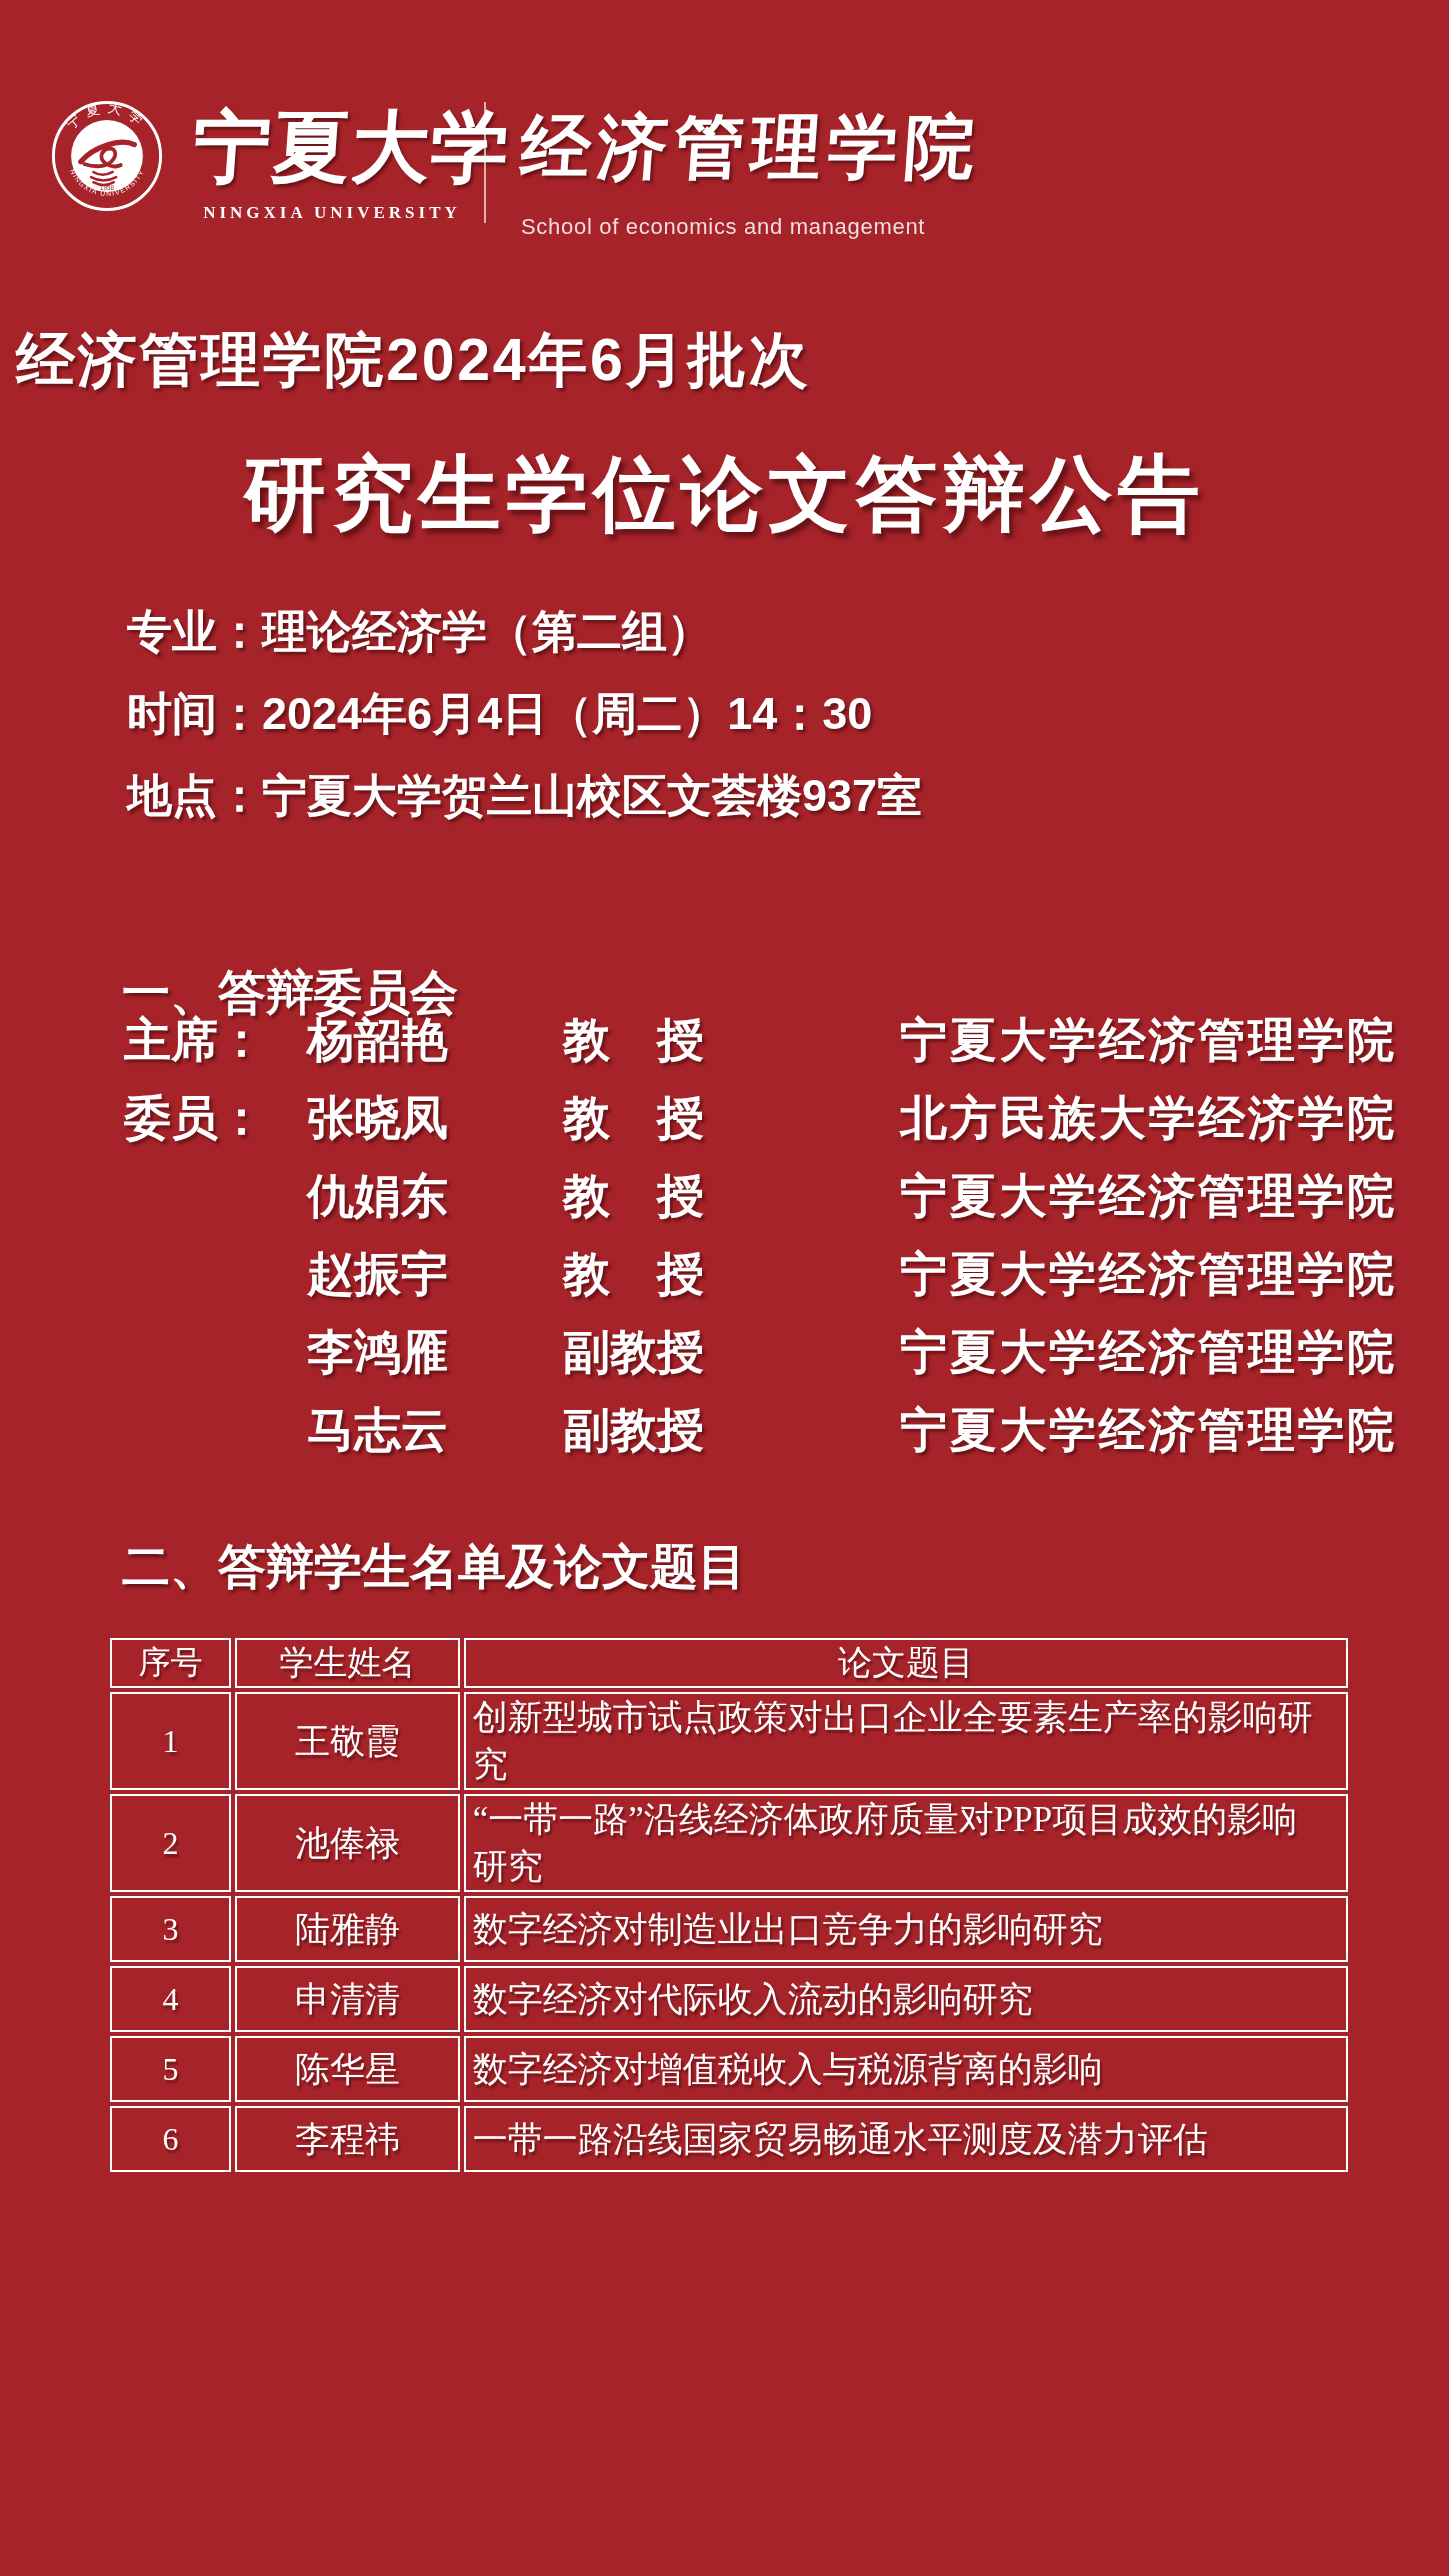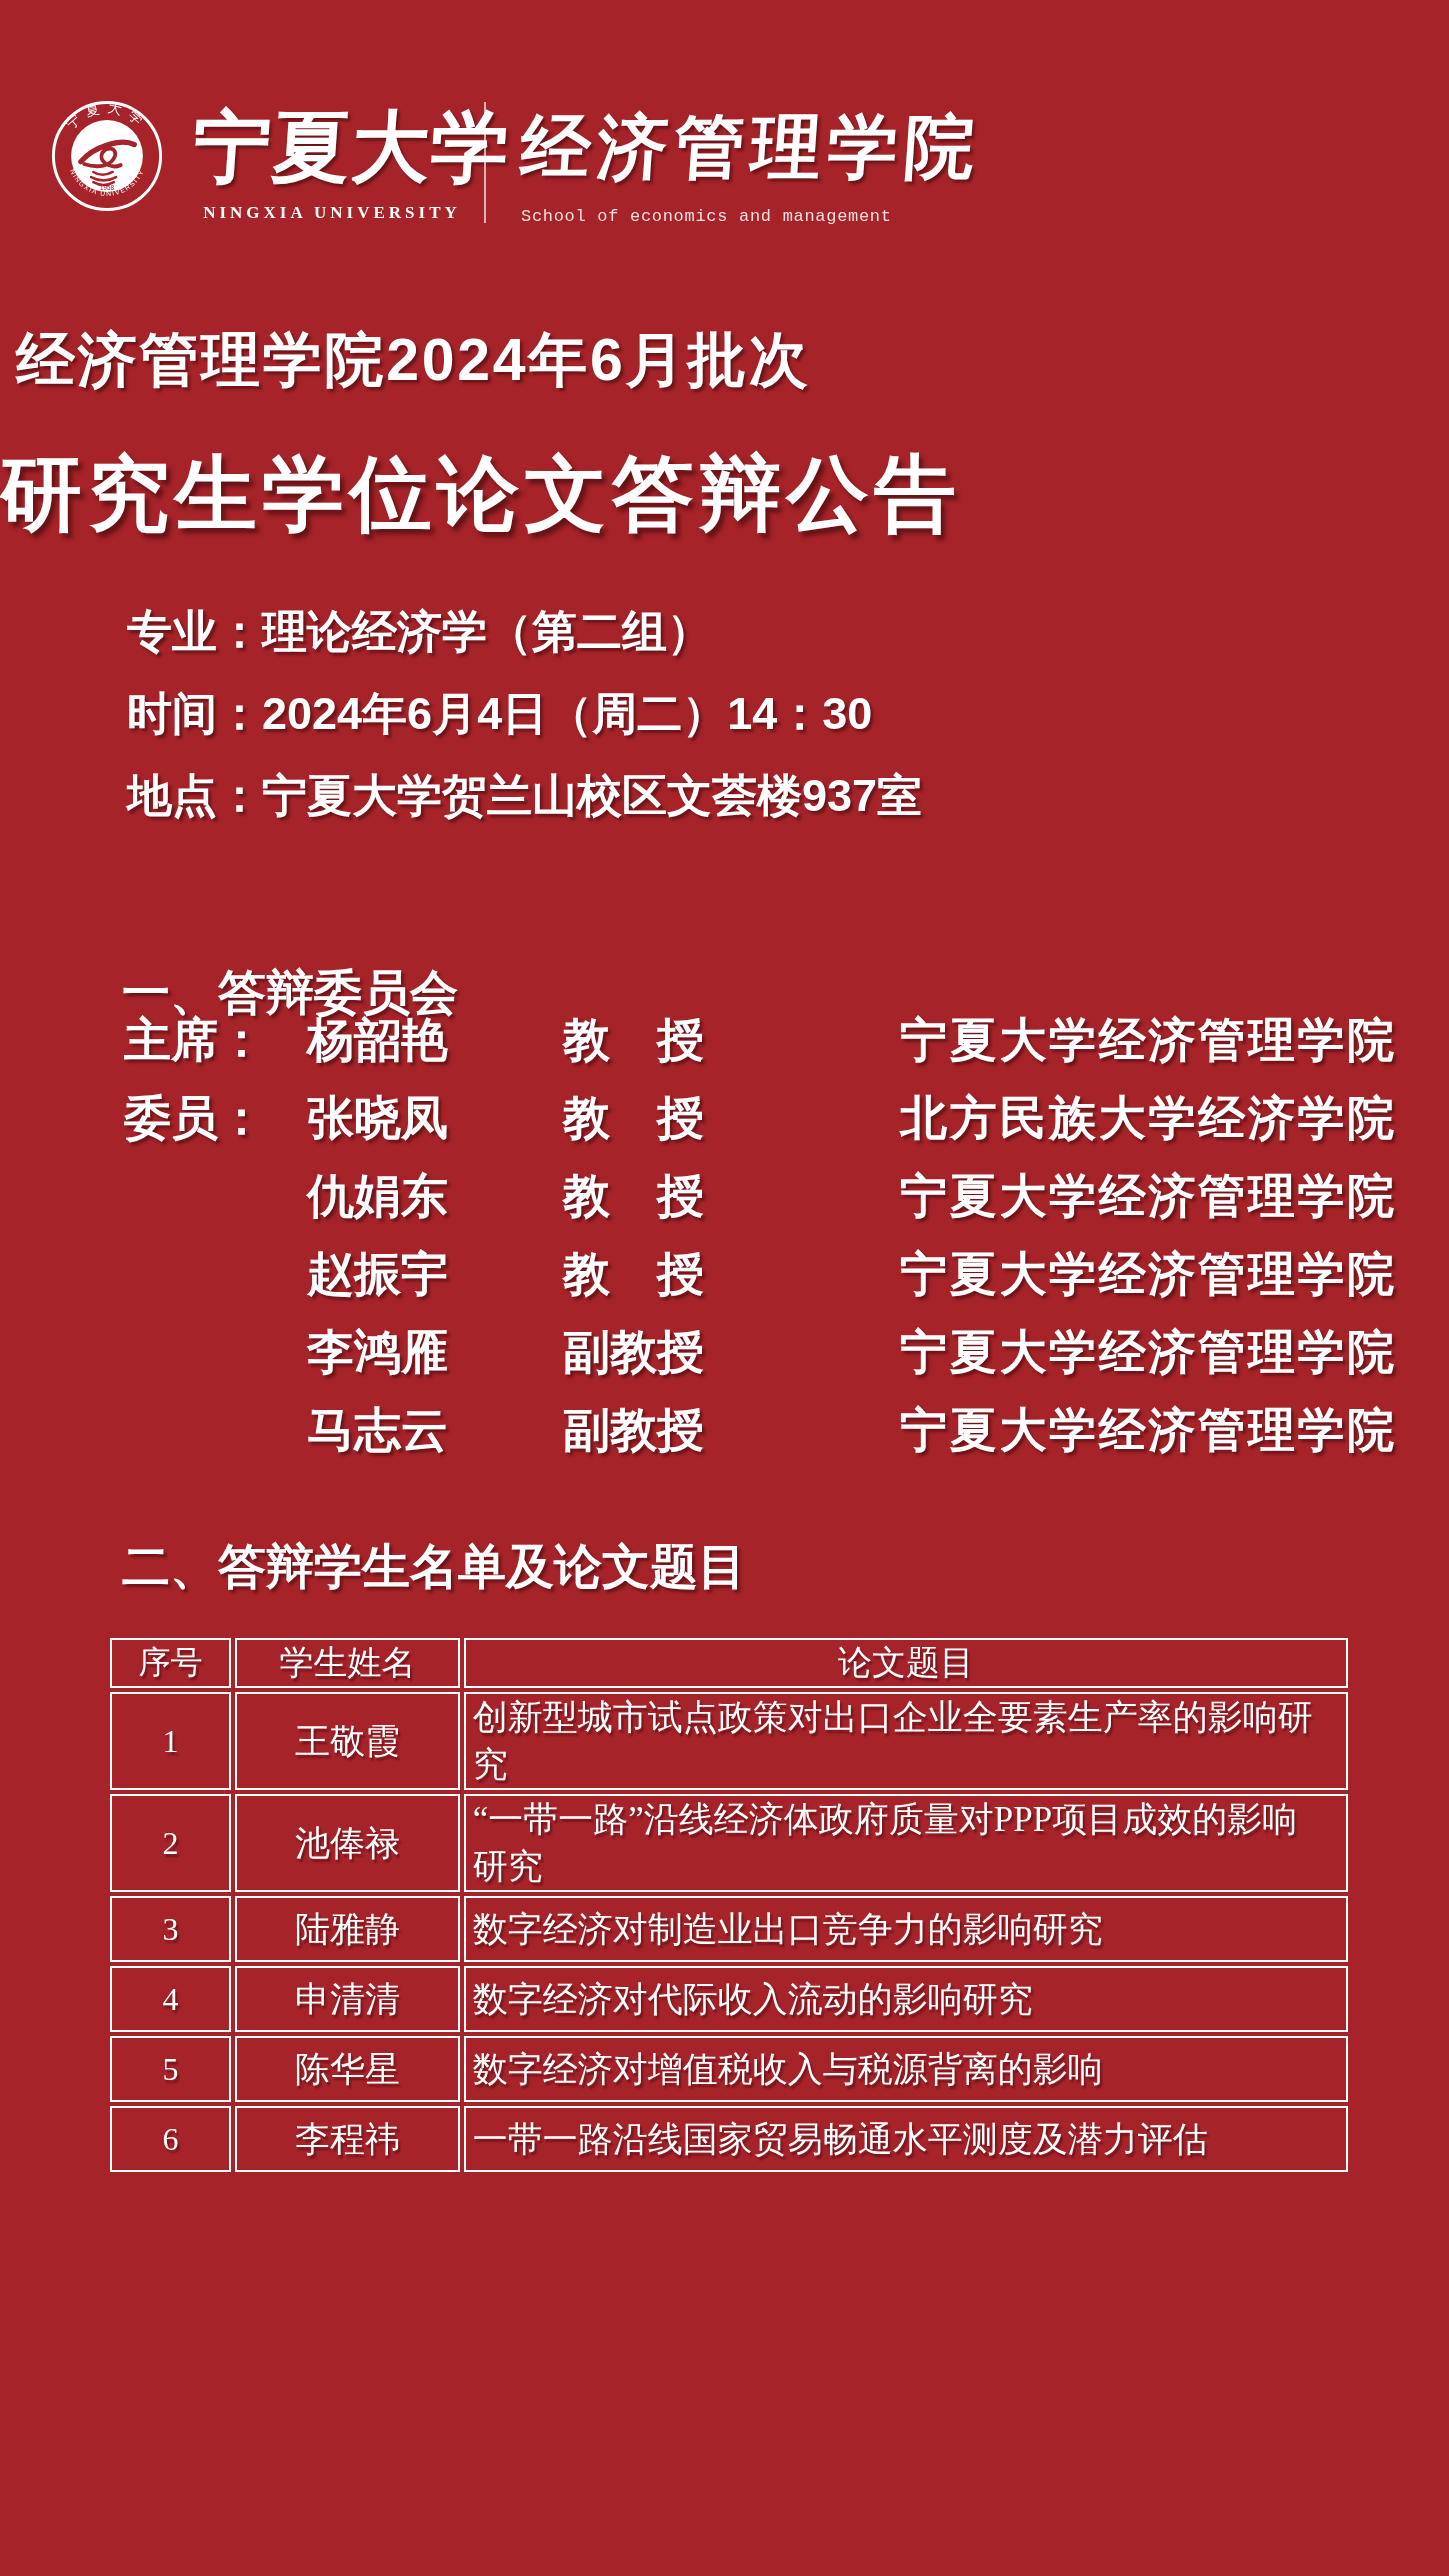--- a/index.html
+++ b/index.html
@@ -11,27 +11,27 @@
   .uni-block{position:absolute;left:193px;top:93px;width:278px;text-align:center;}
   .uni-cn{font-size:78px;line-height:109px;font-weight:700;letter-spacing:1.3px;
           transform:skewX(-4deg);white-space:nowrap;}
   .uni-en{font-family:"Liberation Serif",serif;font-size:17px;font-weight:700;
           letter-spacing:4px;margin-top:1.3px;white-space:nowrap;}
   .logo-divider{position:absolute;left:484px;top:102px;width:2px;height:121px;
           background:rgba(255,255,255,.65);}
   .school-block{position:absolute;left:521px;top:93px;width:416px;}
   .school-cn{font-size:70px;line-height:109px;font-weight:700;letter-spacing:6.7px;
           transform:skewX(-4deg);white-space:nowrap;}
-  .school-en{font-size:17px;font-weight:400;letter-spacing:0.7px;opacity:.85;
-          margin-top:5px;white-space:nowrap;font-family:Liberation Mono, monospace;}
+  .school-en{font-size:22px;font-weight:400;letter-spacing:0.7px;opacity:.85;
+          margin-top:12px;white-space:nowrap;}
 
   
   .title1{position:absolute;left:0;top:321px;width:100%;text-align:left;
           font-size:59px;font-weight:700;letter-spacing:2.7px;padding-left:16px;}
-  .title2{position:absolute;left:0;top:440px;width:100%;text-align:left;
+  .title2{position:absolute;left:0;top:440px;width:100%;text-align:center;
           font-size:82px;font-weight:800;letter-spacing:5.4px;}
 
   
   .meta{position:absolute;left:127px;top:608px;}
   .meta-line{font-size:45px;line-height:47px;margin-bottom:35px;font-weight:600;
           white-space:nowrap;}
 
   
   .sec-heading{position:absolute;font-size:48px;font-weight:700;white-space:nowrap;}
   .sec1{left:122px;top:961px;}

